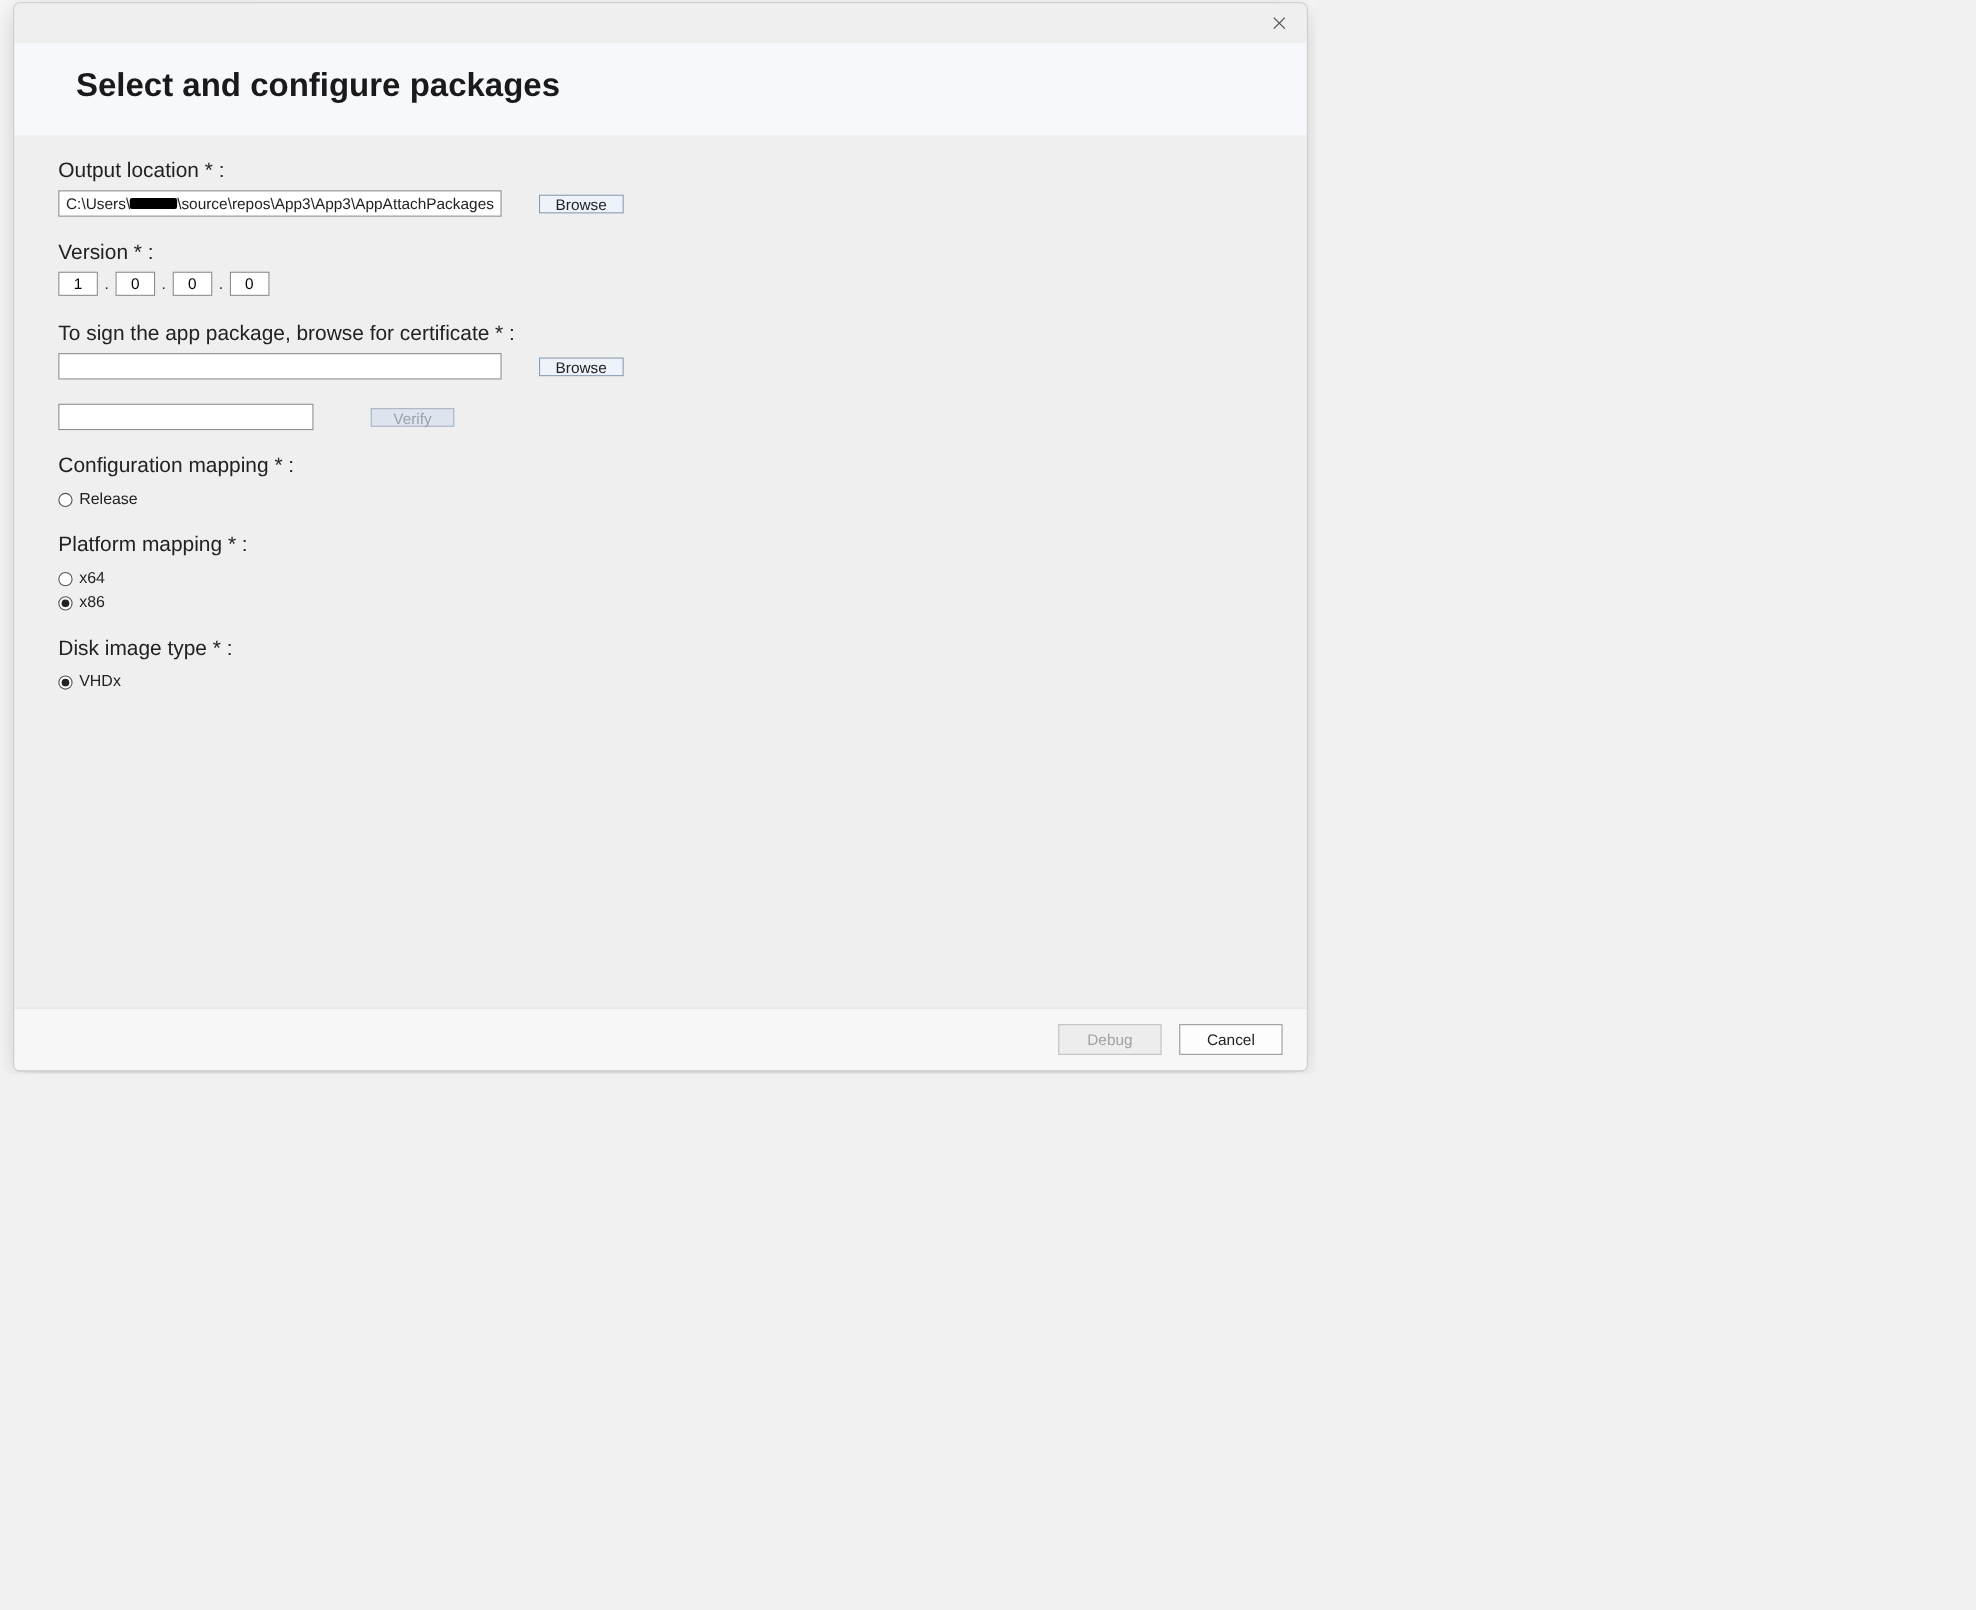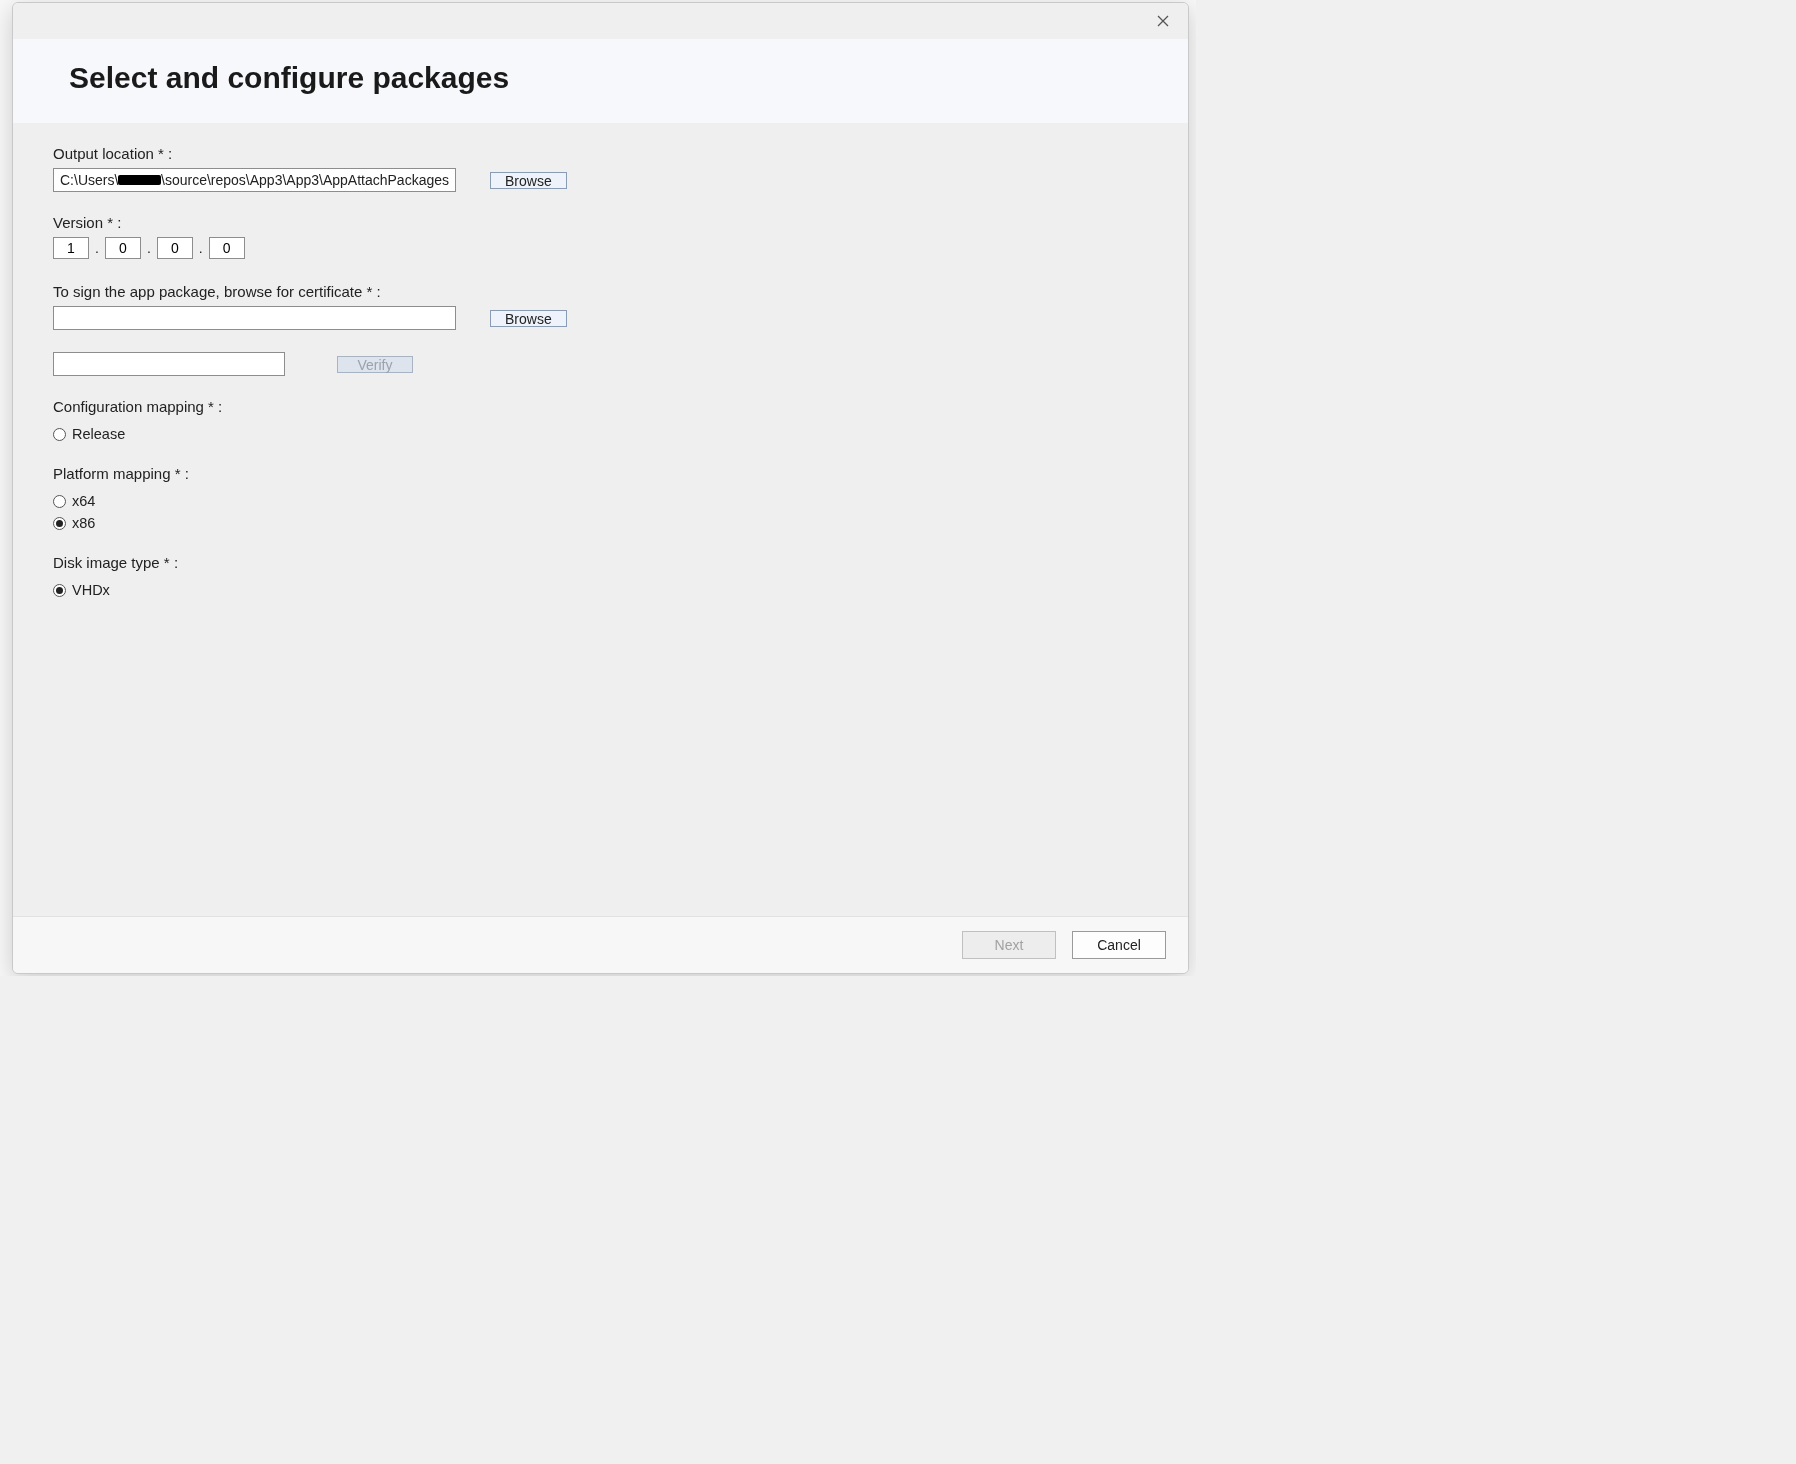--- a/index.html
+++ b/index.html
@@ -66,21 +66,21 @@
   }
   .content {
     flex: 1;
     padding: 22px 40px 10px 40px;
     overflow-y: auto;
     background: #efefef;
     font-size: 14.5px;
     color: #222;
   }
   .field-label {
-    font-size: 15px;
+    font-size: 19px;
     color: #222;
     margin-bottom: 6px;
   }
   .row {
     display: flex;
     align-items: center;
     gap: 34px;
     margin-bottom: 22px;
   }
   .text-input {
@@ -272,17 +272,17 @@
         <span class="radio-outer">
             <span class="radio-inner"></span>
           </span>
         <span>VHDx</span>
       </div>
     </div>
 
   </div>
 
   <div class="footer">
-    <button class="btn disabled">Next</button>
+    <button class="btn disabled">Debug</button>
     <button class="btn">Cancel</button>
   </div>
 
 </div>
 
 </body></html>

